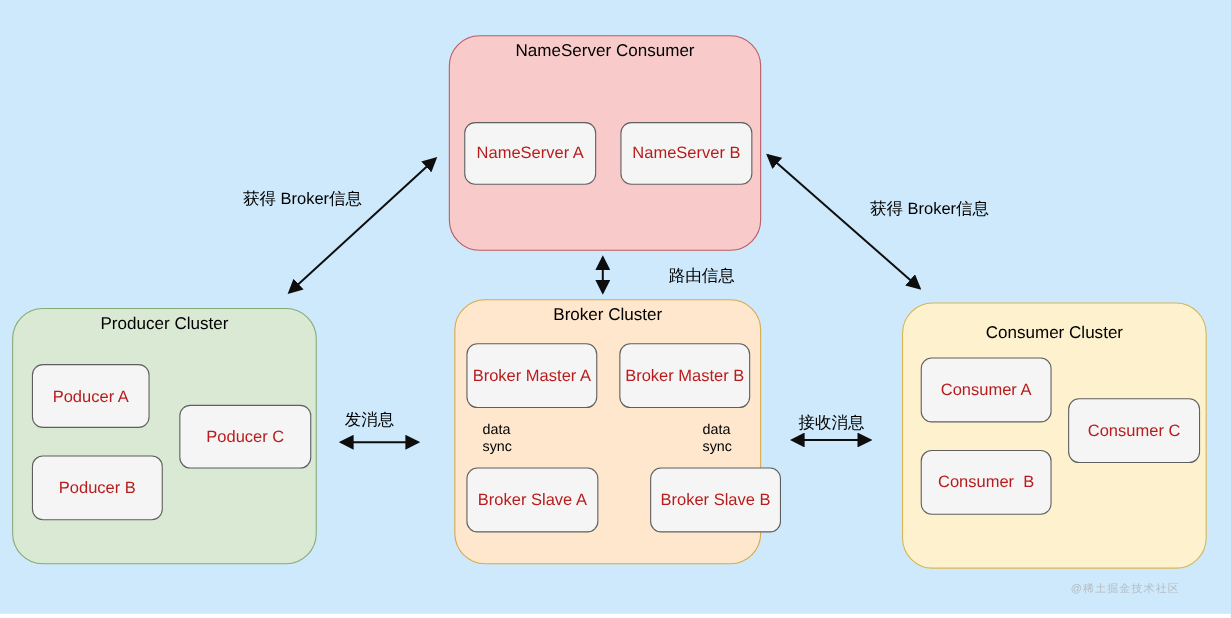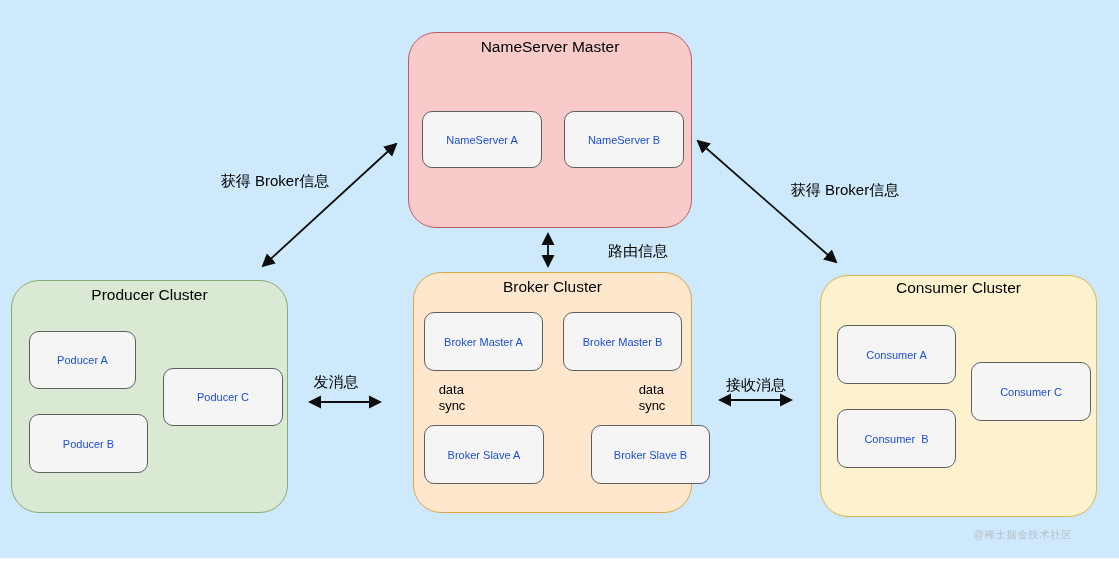--- a/index.html
+++ b/index.html
@@ -5,25 +5,25 @@
   html,body{margin:0;padding:0;background:#cde9fb;}
   .canvas{
     position:relative;width:1119px;height:562px;overflow:hidden;
     background:#cde9fb;
     font-family:"Liberation Sans","DejaVu Sans",sans-serif;
     color:#111;
   }
   .edges{position:absolute;left:0;top:0;width:1119px;height:562px;pointer-events:none;}
   .cluster{position:absolute;border-radius:28px;border:1.6px solid;box-sizing:border-box;}
   .cluster-title{width:100%;text-align:center;font-size:15.5px;color:#000;padding-top:5px;}
-  .cluster-title.low{padding-top:3px;}
+  .cluster-title.low{padding-top:18px;}
   .node{
     position:absolute;background:#f5f5f5;border:1px solid #5f5f5f;border-radius:10px;
     display:flex;align-items:center;justify-content:center;
-    font-size:11px;color:#1d4ed8;box-sizing:border-box;text-align:left;
+    font-size:15px;color:#b91c1c;box-sizing:border-box;text-align:left;
     white-space:pre;
   }
   .nameserver{left:408px;top:32px;width:284px;height:196px;background:#f8cbca;border-color:#bb5b66;}
   .producer  {left:11px; top:280px;width:277px;height:233px;background:#d9e9d4;border-color:#87ab77;}
   .broker    {left:413px;top:272px;width:279px;height:241px;background:#fee7cd;border-color:#d8a94c;}
   .consumer  {left:820px;top:275px;width:277px;height:242px;background:#fdf2cd;border-color:#d6b656;}
   .edge-label{
     position:absolute;transform:translate(-50%,-50%);
     font-size:15px;color:#000;white-space:nowrap;
   }
@@ -51,21 +51,21 @@
     <line x1="263" y1="266" x2="396" y2="144" stroke="#0d0d0d" stroke-width="1.8" marker-start="url(#arrow)" marker-end="url(#arrow)"></line>
     <line x1="698" y1="141" x2="836" y2="262" stroke="#0d0d0d" stroke-width="1.8" marker-start="url(#arrow)" marker-end="url(#arrow)"></line>
     <line x1="548" y1="234" x2="548" y2="266" stroke="#0d0d0d" stroke-width="1.8" marker-start="url(#arrow)" marker-end="url(#arrow)"></line>
     <line x1="310" y1="402" x2="380" y2="402" stroke="#0d0d0d" stroke-width="1.8" marker-start="url(#arrow)" marker-end="url(#arrow)"></line>
     <line x1="720" y1="400" x2="791" y2="400" stroke="#0d0d0d" stroke-width="1.8" marker-start="url(#arrow)" marker-end="url(#arrow)"></line>
     <line x1="481" y1="374" x2="481" y2="420" stroke="#0d0d0d" stroke-width="1.8" marker-start="url(#arrow)" marker-end="url(#arrow)"></line>
     <line x1="620" y1="374" x2="620" y2="420" stroke="#0d0d0d" stroke-width="1.8" marker-start="url(#arrow)" marker-end="url(#arrow)"></line>
   </svg>
 
   <div class="cluster nameserver">
-    <div class="cluster-title">NameServer Master</div>
+    <div class="cluster-title">NameServer Consumer</div>
     <div class="node" style="left:13px;top:78px;width:120px;height:57px;">NameServer A</div>
     <div class="node" style="left:155px;top:78px;width:120px;height:57px;">NameServer B</div>
   </div>
 
   <div class="cluster producer">
     <div class="cluster-title">Producer Cluster</div>
     <div class="node" style="left:17px;top:50px;width:107px;height:58px;">Poducer A</div>
     <div class="node" style="left:17px;top:133px;width:119px;height:59px;">Poducer B</div>
     <div class="node" style="left:151px;top:87px;width:120px;height:58px;">Poducer C</div>
   </div>

